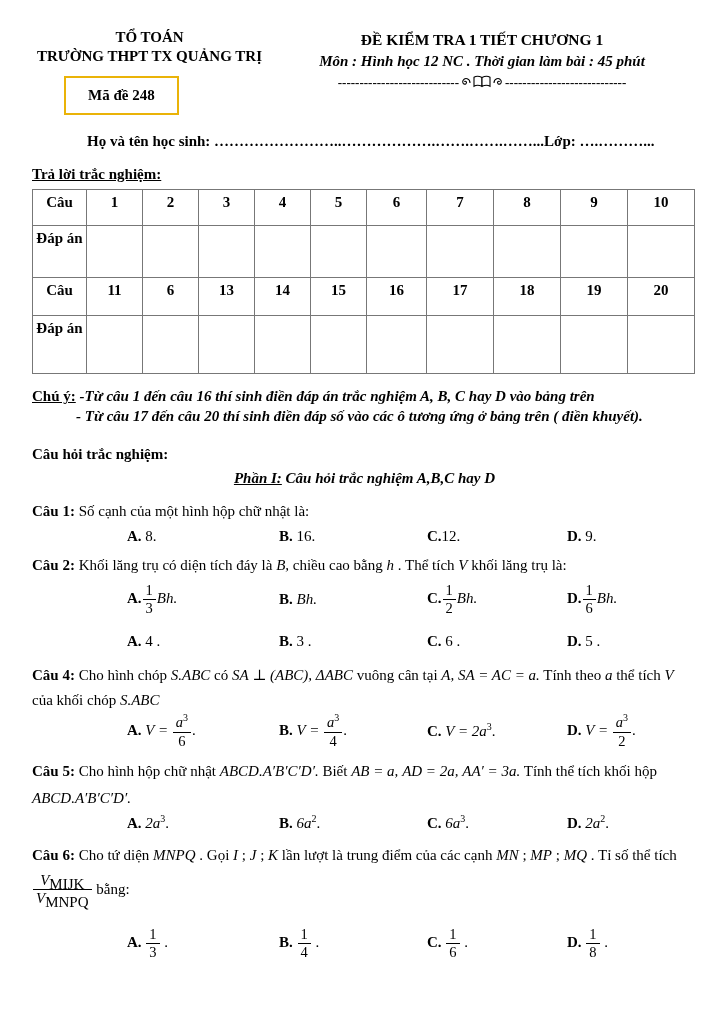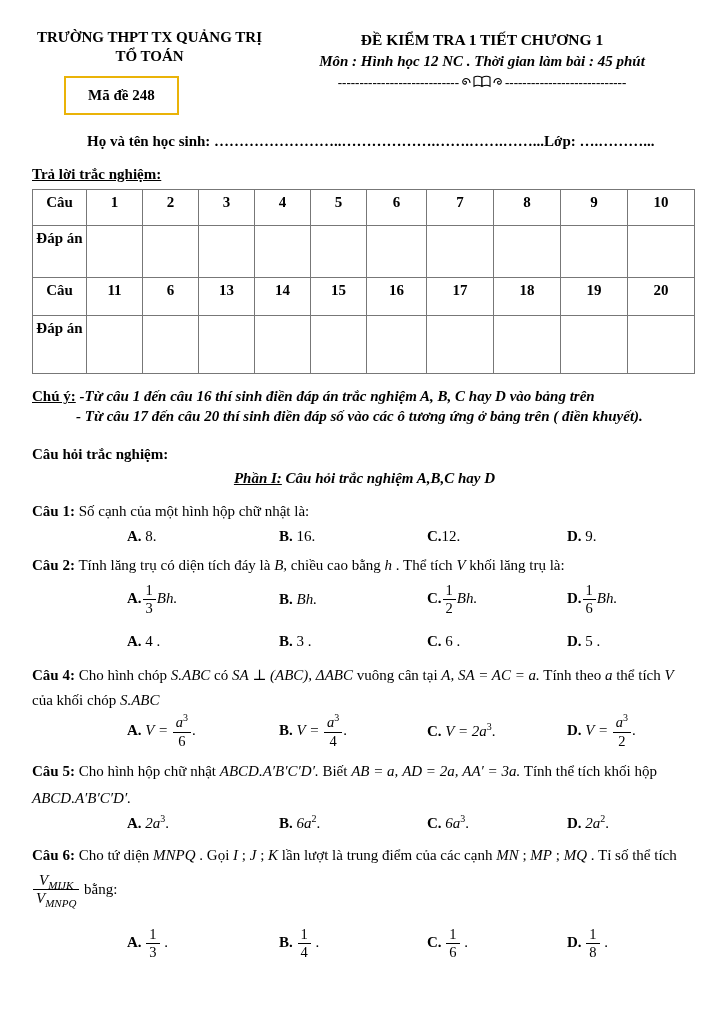--- a/index.html
+++ b/index.html
@@ -53,33 +53,33 @@
     margin-left:95px;margin-top:4px;align-items:center;}
   .opt{white-space:nowrap;}
   .opt .k{font-weight:bold;}
   .opts-gap{margin-top:14px;}
   
   .frac{display:inline-block;text-align:center;vertical-align:middle;
     line-height:1.05;font-size:14.5px;margin:2px 1px;}
   .frac .fn{display:block;border-bottom:1px solid #000;padding:0 3px 1px 3px;}
   .frac .fd{display:block;padding:1px 3px 0 3px;}
   sup{font-size:10px;line-height:0;}
-  sub{font-size:11px;line-height:0;font-style:italic;}
+  sub{font-size:15px;line-height:0;}
   .bigfrac{font-size:15px;}
   .fracline{margin-top:4px;}
 </style>
 </head>
 <body>
 
 <div class="page">
 
   <div class="hdr">
     <div class="hdr-left">
+      <div class="hdr-line">TỔ TOÁN</div>
       <div class="hdr-line">TRƯỜNG THPT TX QUẢNG TRỊ</div>
-      <div class="hdr-line">TỔ TOÁN</div>
       <div class="code-box">
         <span>Mã đề 248</span>
       </div>
     </div>
     <div class="hdr-right">
       <div class="title">ĐỀ KIỂM TRA 1 TIẾT CHƯƠNG 1</div>
       <div class="subtitle">Môn : Hình học 12 NC . Thời gian làm bài : 45 phút</div>
       <div class="orn">
         <span>----------------------------</span>
         <svg width="44" height="15" viewBox="0 0 44 15">
@@ -185,21 +185,21 @@
     <div class="opts">
       <span class="opt"><span class="k">A.</span><span> 8.</span></span>
       <span class="opt"><span class="k">B.</span><span> 16.</span></span>
       <span class="opt"><span class="k">C.</span><span>12.</span></span>
       <span class="opt"><span class="k">D.</span><span> 9.</span></span>
     </div>
   </div>
 
   <div class="q">
     <div class="qline">
-      <span class="ql">Câu 2:</span><span> Tính lăng trụ có diện tích đáy là </span><i>B,</i><span>  chiều cao bằng </span><i>h</i><span> . Thể tích </span><i>V</i><span>  khối lăng trụ là:</span>
+      <span class="ql">Câu 2:</span><span> Khối lăng trụ có diện tích đáy là </span><i>B,</i><span>  chiều cao bằng </span><i>h</i><span> . Thể tích </span><i>V</i><span>  khối lăng trụ là:</span>
     </div>
     <div class="opts">
       <span class="opt"><span class="k">A.</span><span class="frac"><span class="fn">1</span><span class="fd">3</span></span><i>Bh.</i></span>
       <span class="opt"><span class="k">B.</span> <i>Bh.</i></span>
       <span class="opt"><span class="k">C.</span><span class="frac"><span class="fn">1</span><span class="fd">2</span></span><i>Bh.</i></span>
       <span class="opt"><span class="k">D.</span><span class="frac"><span class="fn">1</span><span class="fd">6</span></span><i>Bh.</i></span>
     </div>
   </div>
 
   <div class="q" style="margin-top:14px">

